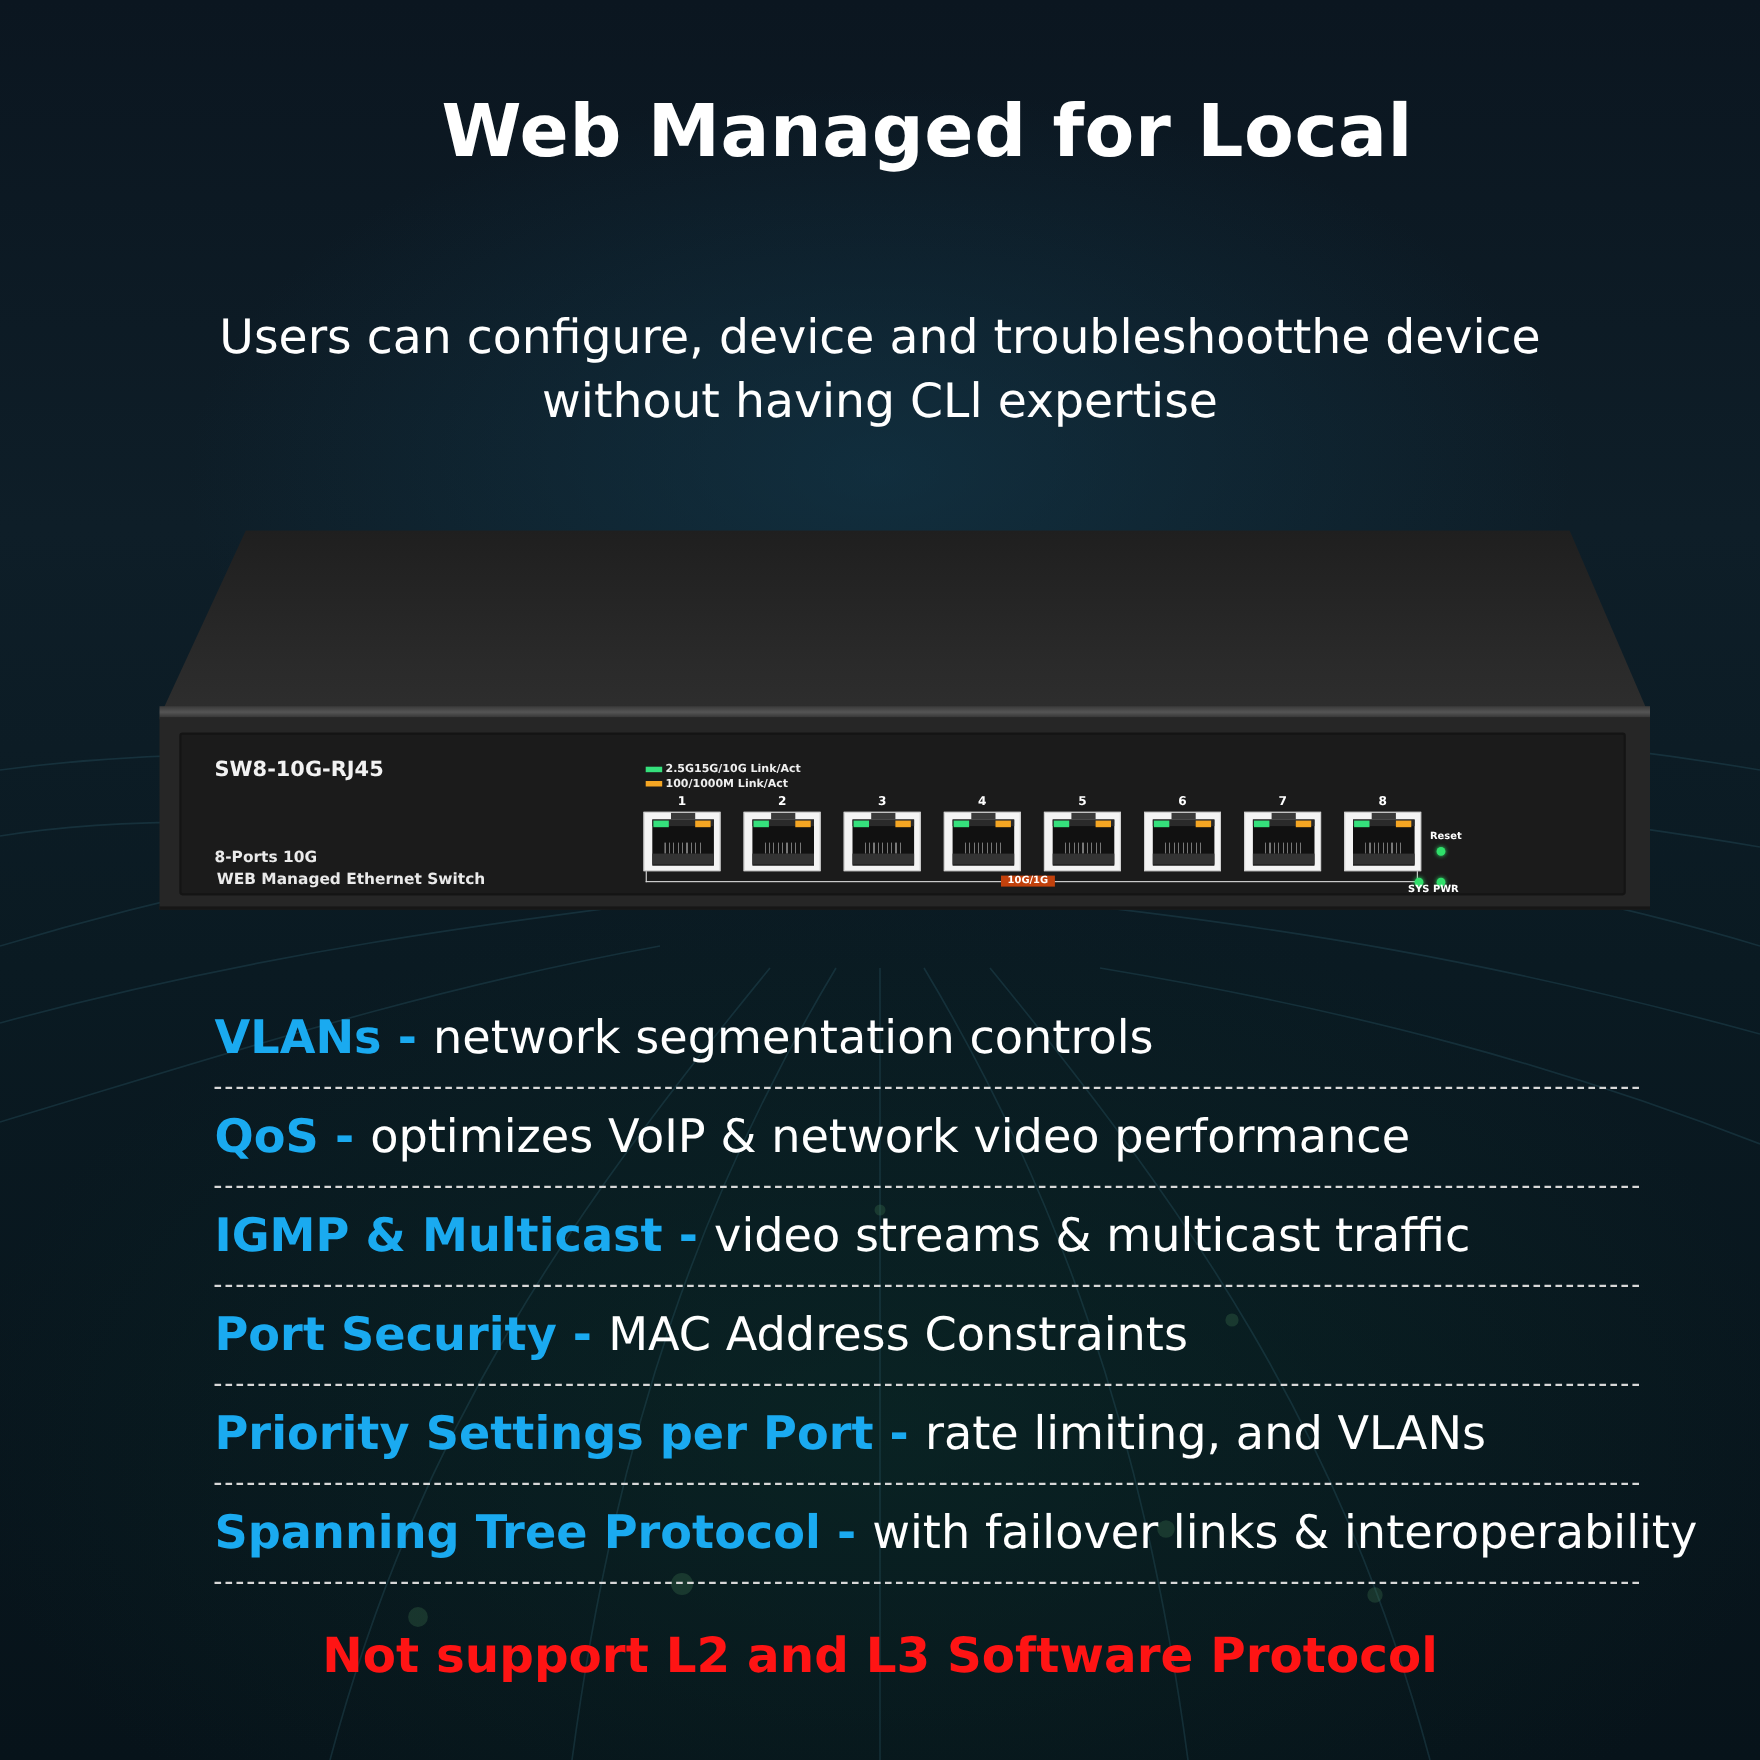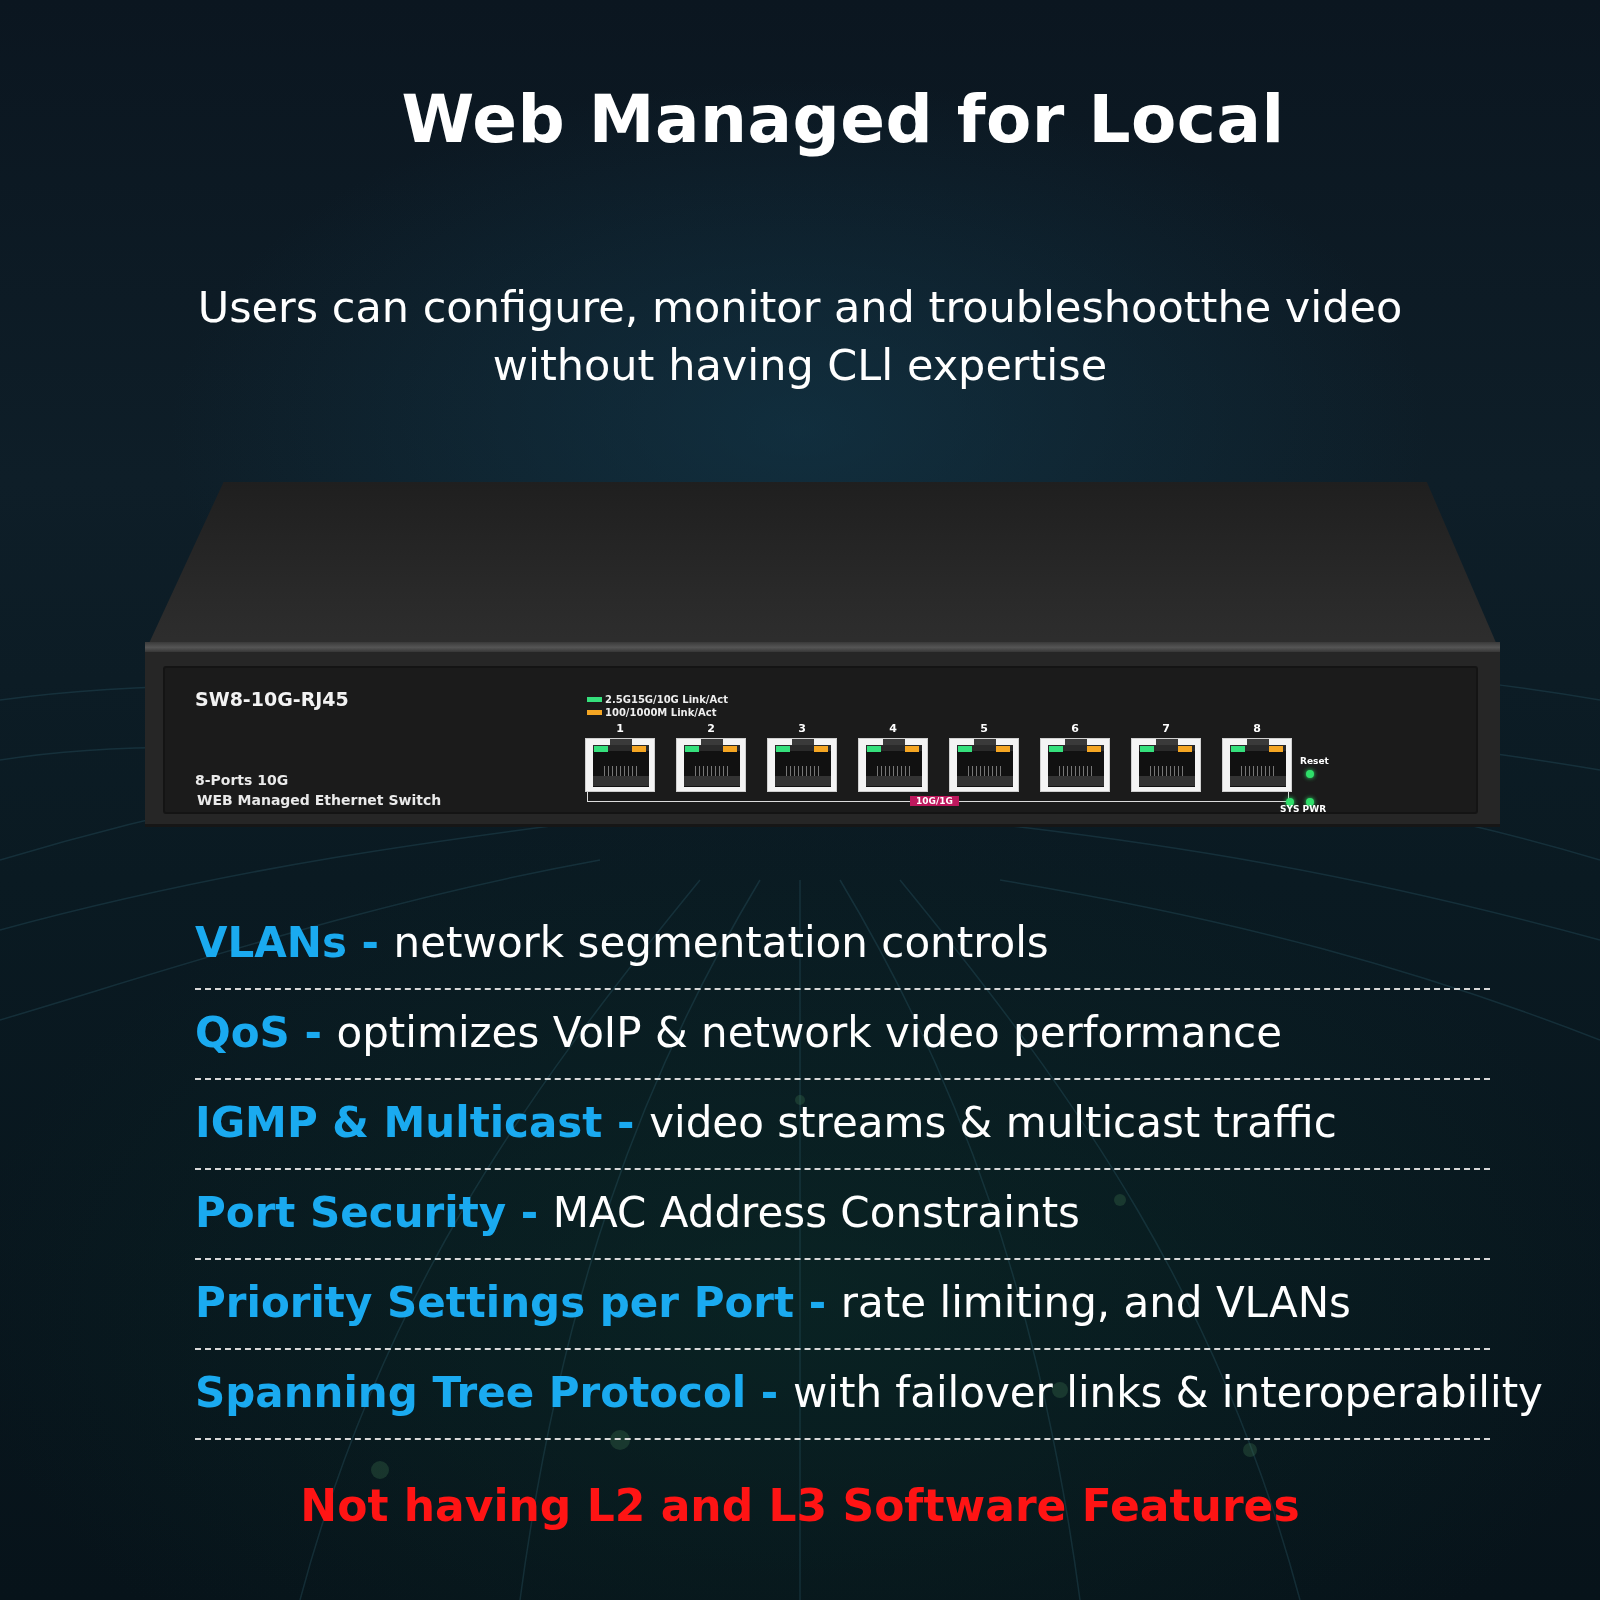--- a/index.html
+++ b/index.html
@@ -73,21 +73,21 @@
     background: repeating-linear-gradient(90deg, #777 0 1px, transparent 1px 4px); }
   .led-green { position: absolute; left: 8px; top: 7px; width: 14px; height: 6px; background: #35e07c; }
   .led-orange { position: absolute; right: 8px; top: 7px; width: 14px; height: 6px; background: #f5a623; }
 
   .bracket {
     position: absolute; left: 422px; top: 124px; width: 702px; height: 10px;
     border-left: 1.5px solid #ddd; border-right: 1.5px solid #ddd; border-bottom: 1.5px solid #ddd;
   }
   .bracket-label {
     position: absolute; left: 745px; top: 128px; font-size: 9px; font-weight: bold; color: #fff;
-    background: #be185d; padding: 0 6px;
+    background: #c2410c; padding: 0 6px;
   }
   .reset-label { position: absolute; left: 1135px; top: 88px; font-size: 9px; font-weight: bold; color: #fff; }
   .dot { position: absolute; width: 8px; height: 8px; border-radius: 50%; background: #2fe06a; box-shadow: 0 0 4px #2fe06a; }
   .status-label { position: absolute; left: 1115px; top: 136px; font-size: 9px; font-weight: bold; color: #fff; }
 
   
   .features { position: absolute; left: 155px; top: 900px; width: 1335px; }
   .feature {
     height: 90px; position: relative; border-bottom: 2px dashed #d8d8d8; margin-left: 40px;
   }
@@ -130,21 +130,21 @@
     <circle cx="800" cy="1100" r="5"></circle>
       <circle cx="1120" cy="1200" r="6"></circle>
   </g>
 </svg>
 
 <div class="title">
   <div>Web Managed for Local</div>
 </div>
 
 <div class="subtitle">
-  <div>Users can configure, monitor and troubleshootthe video</div>
+  <div>Users can configure, device and troubleshootthe device</div>
   <div>without having CLl expertise</div>
 </div>
 
 <div class="device">
   <div class="device-top"></div>
   <div class="device-rim"></div>
   <div class="device-front">
     <div class="panel">
       <div class="model">SW8-10G-RJ45</div>
       <div class="desc1">8-Ports 10G</div>
@@ -290,13 +290,13 @@
       <span class="feat-key">Priority Settings per Port</span><span class="feat-sep"> - </span><span class="feat-desc">rate limiting, and VLANs</span>
     </div>
   </div>
   <div class="feature">
     <div class="feature-text">
       <span class="feat-key">Spanning Tree Protocol</span><span class="feat-sep"> - </span><span class="feat-desc">with failover  links &amp; interoperability</span>
     </div>
   </div>
 </div>
 
-<div class="notice">Not having L2 and L3 Software Features</div>
+<div class="notice">Not support L2 and L3 Software Protocol</div>
 
 </body></html>

